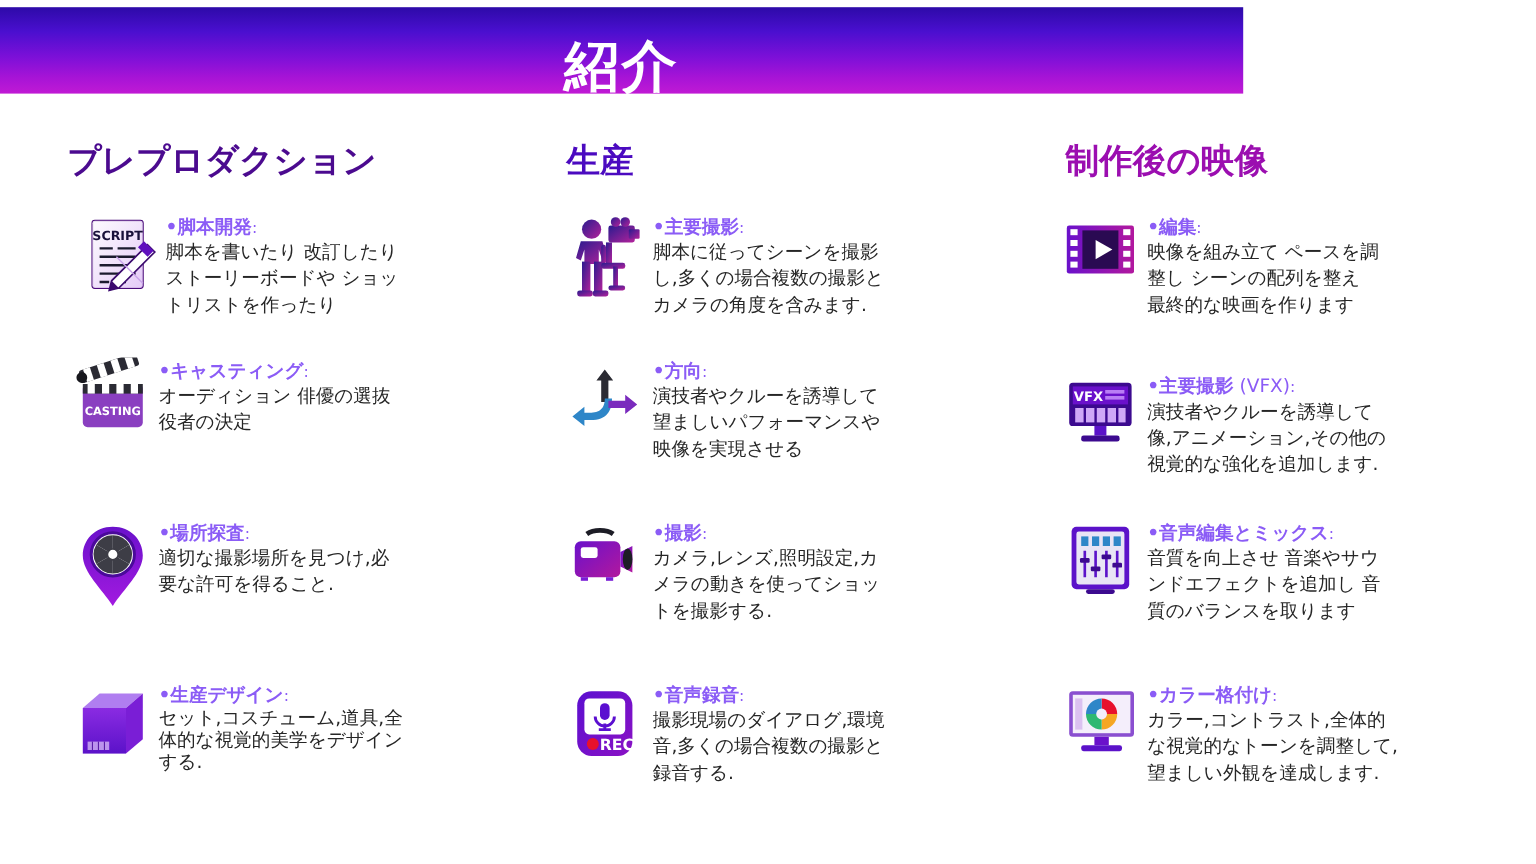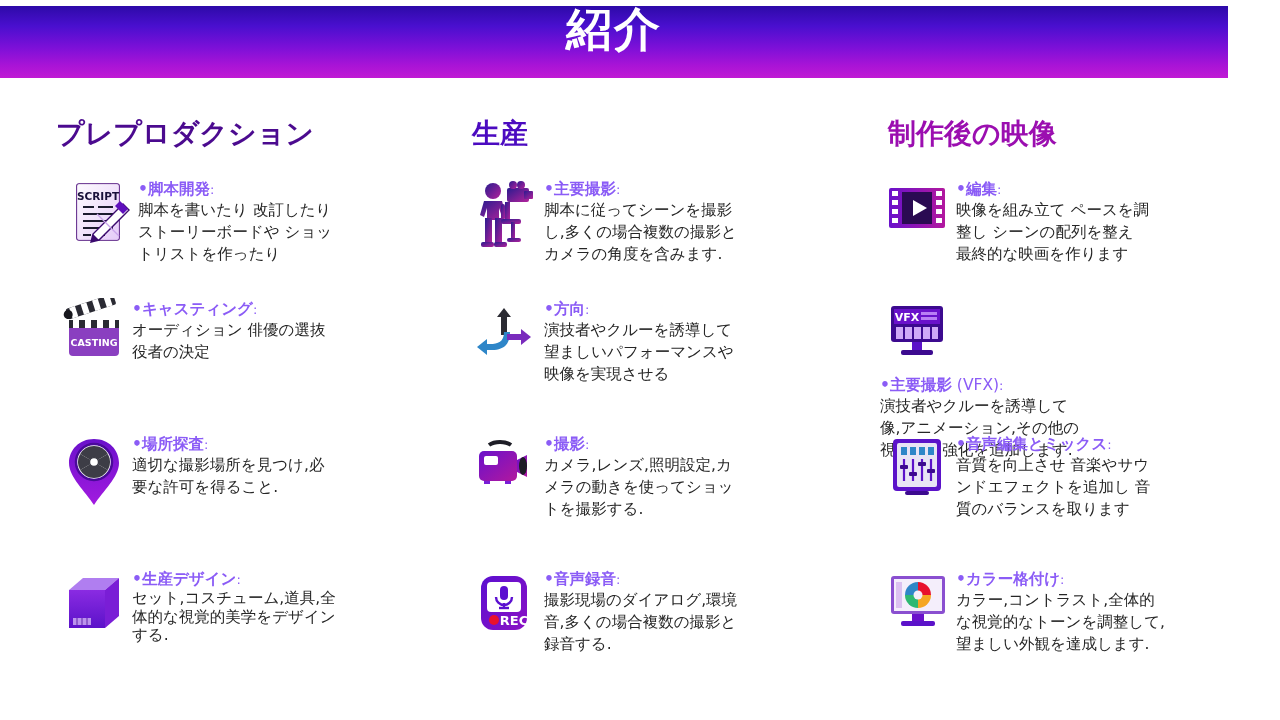--- a/index.html
+++ b/index.html
@@ -5,23 +5,23 @@
   html,body{margin:0;padding:0;}
   body{
     width:1280px;height:720px;overflow:hidden;background:#ffffff;
     font-family:"Liberation Sans","DejaVu Sans",sans-serif;
     -webkit-font-smoothing:antialiased;
   }
   .slide{position:relative;width:1280px;height:720px;background:#fff;}
 
   
   .banner{
-    position:absolute;left:0;top:6px;width:1228px;height:72px;
+    position:absolute;left:0;top:6px;width:1036px;height:72px;
     background:linear-gradient(to bottom,#2d0aa8 0%,#4a0fcf 28%,#7d10d8 58%,#a814d6 82%,#c01ad4 100%);
-    display:flex;align-items:flex-start;justify-content:center;
+    display:flex;align-items:flex-end;justify-content:center;
   }
   .banner-title{
     color:#ffffff;font-size:46px;font-weight:700;letter-spacing:2px;line-height:1;
     font-family:"DejaVu Sans","Liberation Sans",sans-serif;
   }
 
   
   .columns{position:absolute;left:0;top:78px;width:1165px;height:642px;}
   .col{position:absolute;top:0;height:642px;}
   .col-1{left:30px;width:400px;}
@@ -59,21 +59,21 @@
   .c1-i2{left:26px;top:220px;width:380px;}
   .c1-i3{left:26px;top:355px;width:380px;}
   .c1-i4{left:26px;top:490px;width:380px;}
   
   .c2-i1{left:18px;top:100px;width:370px;}
   .c2-i2{left:18px;top:220px;width:370px;}
   .c2-i3{left:18px;top:355px;width:370px;}
   .c2-i4{left:18px;top:490px;width:370px;}
   
   .c3-i1{left:20px;top:100px;width:380px;}
-  .c3-i2{left:20px;top:220px;width:380px;flex-direction:column;}
+  .c3-i2{left:20px;top:233px;width:380px;}
   .c3-i3{left:20px;top:355px;width:380px;}
   .c3-i4{left:20px;top:490px;width:380px;}
 
   .icon-svg{display:block;}
 </style>
 </head>
 <body>
 
 <div class="slide">
 

